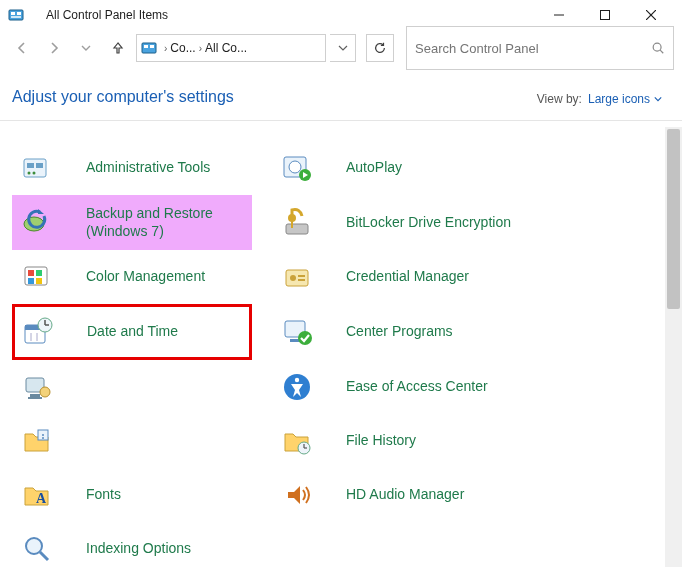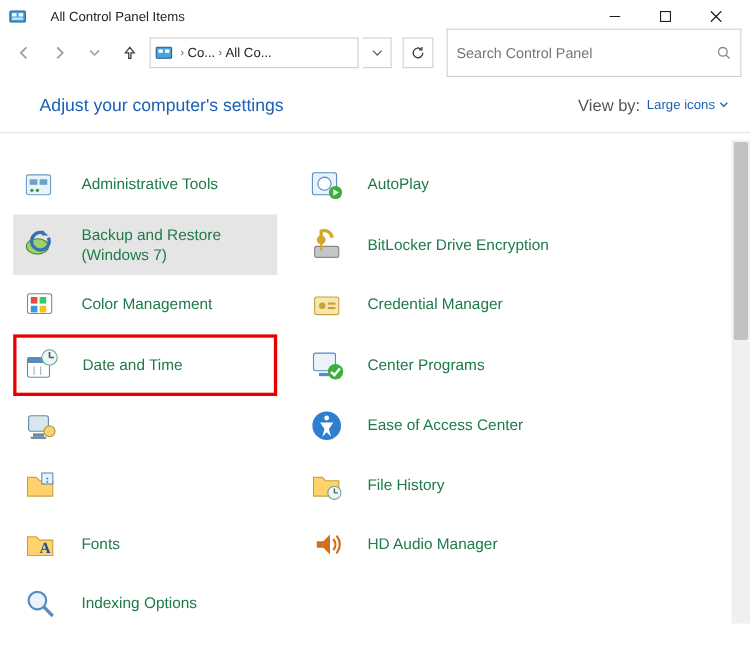--- a/index.html
+++ b/index.html
@@ -14,29 +14,29 @@
 .nbtn.active{color:#404040}
 .addrbar{flex:0 0 190px;height:28px;border:1px solid #cfcfcf;display:flex;align-items:center;padding:0 4px;font-size:12px}
 .addrbar .seg{display:flex;align-items:center;gap:2px;white-space:nowrap}
 .addrbar .chev{color:#606060;font-size:10px;margin:0 3px}
 .addrbar .aicon{width:16px;height:16px;margin-right:4px;display:inline-flex}
 .addrdd{width:26px;height:28px;border:1px solid #cfcfcf;border-left:none;display:flex;align-items:center;justify-content:center;color:#606060;font-size:10px}
 .refbtn{width:28px;height:28px;border:1px solid #cfcfcf;margin-left:6px;display:flex;align-items:center;justify-content:center}
 .searchbox{flex:1;height:44px;border:1px solid #cfcfcf;margin-left:8px;display:flex;align-items:center;padding:0 8px}
 .searchbox input{border:none;outline:none;flex:1;font-size:13px;color:#666}
 .searchbox .sicn{color:#8a8a8a}
-.subhead{padding:22px 20px 14px 36px;display:flex;align-items:flex-start}
+.subhead{padding:22px 20px 14px 12px;display:flex;align-items:flex-end}
 .subhead .stitle{color:#1a5fb4;font-size:16px;flex:1}
-.subhead .viewby{color:#555;font-size:15px;margin-right:6px}
+.subhead .viewby{color:#555;font-size:12px;margin-right:6px}
 .subhead .viewsel{color:#1a5fb4;font-size:12px;display:flex;align-items:center;gap:4px;cursor:pointer}
 .hrline{height:1px;background:#e5e5e5;margin:0 0 6px 0}
 .gridwrap{position:relative;padding:14px 12px 0 12px;height:440px;overflow:hidden}
 .grid{display:grid;grid-template-columns:240px 260px;gap:0 20px}
-.cell{display:flex;align-items:center;gap:20px;padding:8px 6px 8px 6px;min-height:50px;cursor:pointer;border:2px solid transparent}
-.cell.sel{background:#e5e5e5}
+.cell{display:flex;align-items:center;gap:32px;padding:8px 6px 8px 6px;min-height:50px;cursor:pointer;border:2px solid transparent}
+.cell.sel{background:#f0abfc}
 .cell.hl{border:3px solid #e60000}
 .cicon{width:34px;height:34px;flex:0 0 34px;display:flex;align-items:center;justify-content:center}
 .clabel{color:#1f7a4b;font-size:14px;line-height:1.25}
 .scrollbar{position:absolute;right:0;top:0;width:17px;height:100%;background:#f0f0f0}
 .scrollbar .thumb{position:absolute;left:2px;right:2px;top:2px;height:180px;background:#c2c2c2;border-radius:2px}
 svg{display:block}
 </style>
 </head>
 <body>
 

